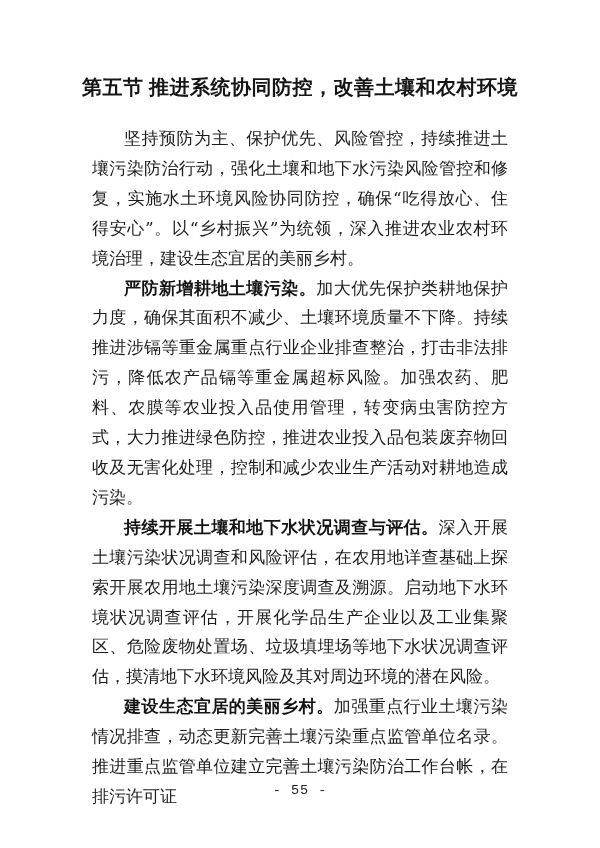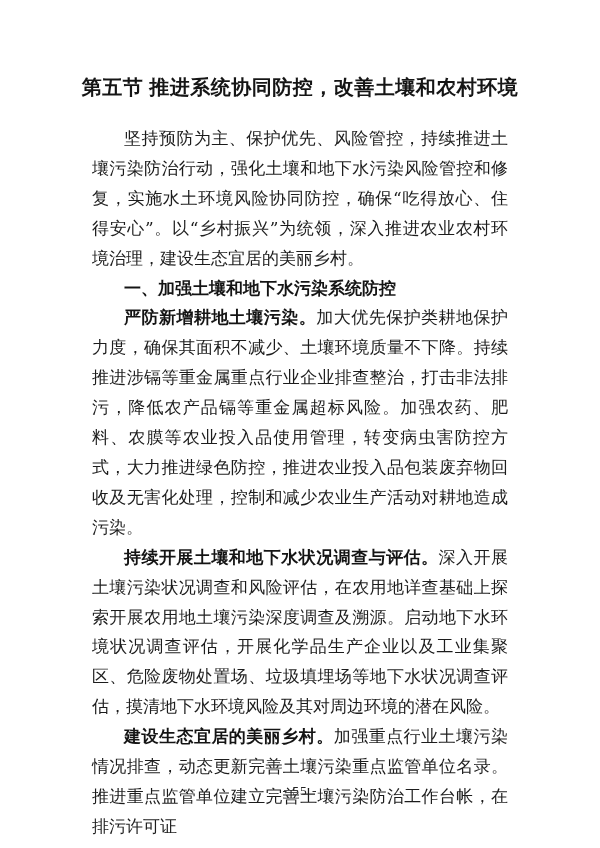--- a/index.html
+++ b/index.html
@@ -19,21 +19,21 @@
     overflow: hidden;
   }
   .doc-title {
     margin: 0 0 24px 0;
     padding: 0;
     text-align: center;
     font-size: 20px;
     line-height: 26px;
     font-weight: 700;
     letter-spacing: 0.5px;
-    font-family: Liberation Sans, sans-serif;
+    font-family: Liberation Serif, serif;
     color: #151515;
   }
   .doc-body {
     margin-left: 92px;
     width: 416px;
     font-size: 17px;
     line-height: 29.9px;
     text-align: justify;
     text-justify: inter-ideograph;
   }
@@ -55,31 +55,30 @@
   }
   .page-number {
     position: absolute;
     left: 0;
     right: 0;
     top: 783px;
     text-align: center;
     font-size: 13.5px;
     letter-spacing: 1px;
     color: #222222;
-    font-family: Liberation Serif, serif;
+    font-family: Liberation Mono, monospace;
   }
 </style>
 </head>
 <body>
 
 <div class="page">
   <h1 class="doc-title">第五节 推进系统协同防控，改善土壤和农村环境</h1>
 
   <div class="doc-body">
       <p class="para body"><span class="seg">坚持预防为主、保护优先、风险管控，持续推进土壤污染防治行动，强化土壤和地下水污染风险管控和修复，实施水土环境风险协同防控，确保“吃得放心、住得安心”。以“乡村振兴”为统领，深入推进农业农村环境治理，建设生态宜居的美丽乡村。</span></p>
-      <p class="para heading"><span class="seg bold">一、加强土壤和地下水污染系统防控</span></p>
       <p class="para body"><span class="seg bold">严防新增耕地土壤污染。</span><span class="seg">加大优先保护类耕地保护力度，确保其面积不减少、土壤环境质量不下降。持续推进涉镉等重金属重点行业企业排查整治，打击非法排污，降低农产品镉等重金属超标风险。加强农药、肥料、农膜等农业投入品使用管理，转变病虫害防控方式，大力推进绿色防控，推进农业投入品包装废弃物回收及无害化处理，控制和减少农业生产活动对耕地造成污染。</span></p>
       <p class="para body"><span class="seg bold">持续开展土壤和地下水状况调查与评估。</span><span class="seg">深入开展土壤污染状况调查和风险评估，在农用地详查基础上探索开展农用地土壤污染深度调查及溯源。启动地下水环境状况调查评估，开展化学品生产企业以及工业集聚区、危险废物处置场、垃圾填埋场等地下水状况调查评估，摸清地下水环境风险及其对周边环境的潜在风险。</span></p>
       <p class="para body"><span class="seg bold">建设生态宜居的美丽乡村。</span><span class="seg">加强重点行业土壤污染情况排查，动态更新完善土壤污染重点监管单位名录。推进重点监管单位建立完善土壤污染防治工作台帐，在排污许可证</span></p>
     </div>
 
   <div class="page-number">- 55 -</div>
 </div>
 
 </body></html>

